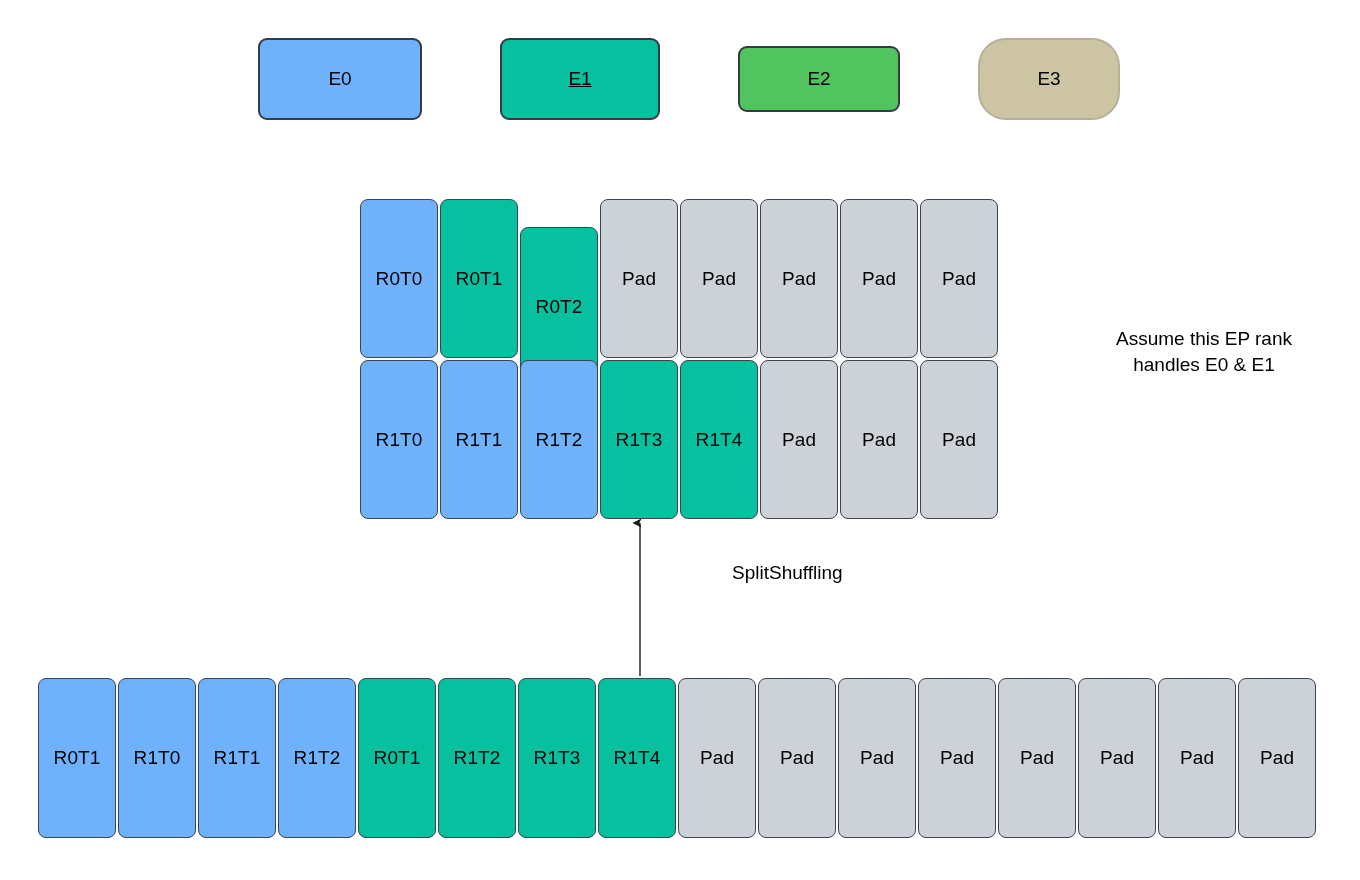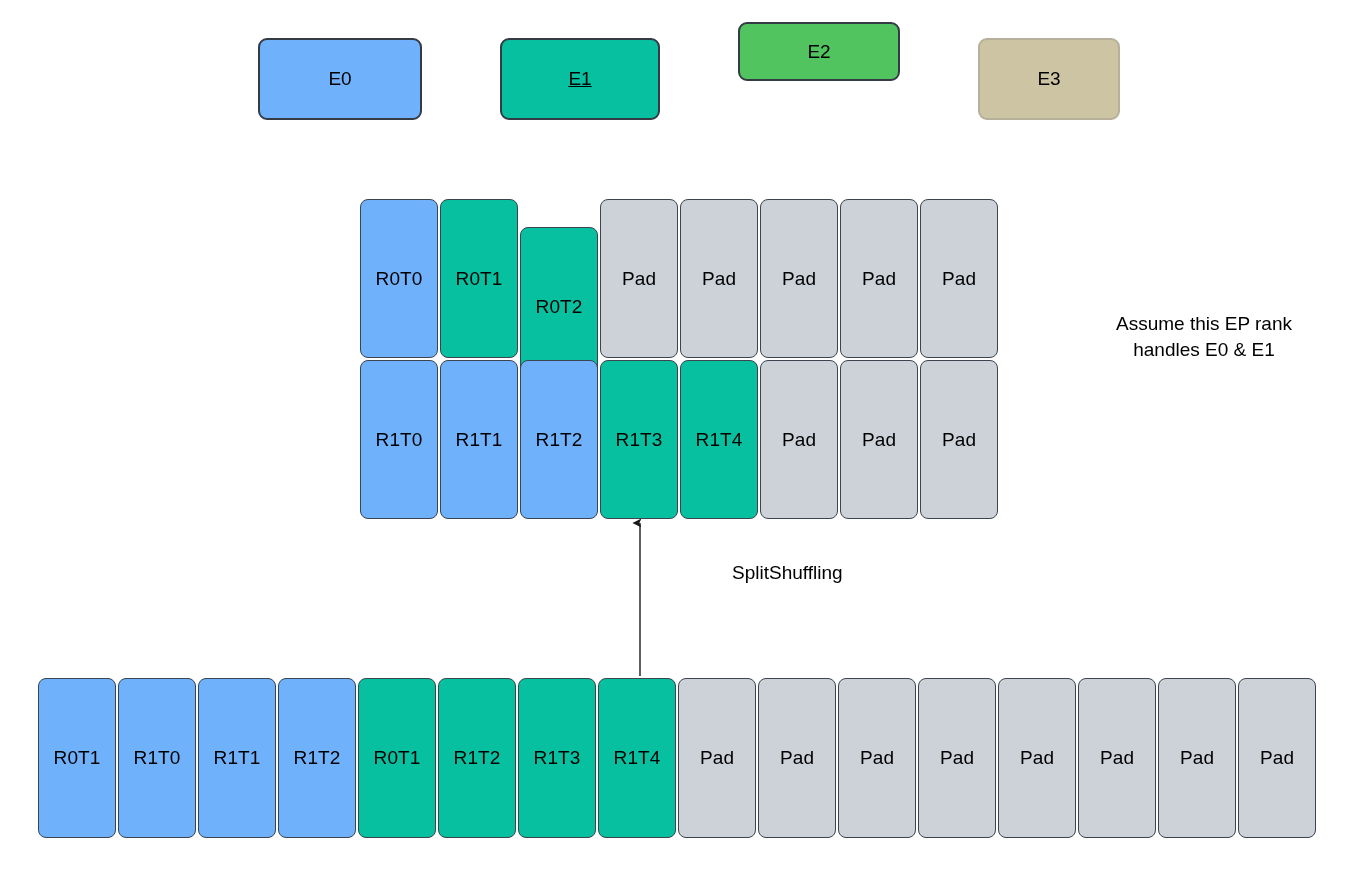--- a/index.html
+++ b/index.html
@@ -92,24 +92,24 @@
 
 <div id="canvas">
 
   <div id="legend">
       <div class="legend-box" style="left: 258px; top: 38px; width: 164px; height: 82px; background: rgb(111, 177, 251);">
         <span>E0</span>
       </div>
       <div class="legend-box" style="left: 500px; top: 38px; width: 160px; height: 82px; background: rgb(6, 192, 160); text-decoration: underline;">
         <span>E1</span>
       </div>
-      <div class="legend-box" style="left: 738px; top: 22px; width: 162px; height: 59px; background: rgb(82, 196, 95);">
+      <div class="legend-box" style="left: 738px; top: 46px; width: 162px; height: 66px; background: rgb(82, 196, 95);">
         <span>E2</span>
       </div>
-      <div class="legend-box soft-border" style="left: 978px; top: 38px; width: 142px; height: 82px; background: rgb(204, 196, 162);">
+      <div class="legend-box soft-border" style="left: 978px; top: 38px; width: 142px; height: 82px; background: rgb(204, 196, 162); border-radius: 28px;">
         <span>E3</span>
       </div>
     </div>
 
   <div id="grid">
       <div class="cell" style="left: 360px; top: 199px; width: 78px; height: 159px; background: rgb(111, 177, 251);">
         <span>R0T0</span>
       </div>
       <div class="cell" style="left: 440px; top: 199px; width: 78px; height: 159px; background: rgb(6, 192, 160);">
         <span>R0T1</span>
@@ -213,16 +213,16 @@
     <defs>
       <marker id="arrowhead" markerWidth="9" markerHeight="9" refX="4.5" refY="7.6" orient="auto" markerUnits="userSpaceOnUse">
         <path d="M4.5 0 L9 9 L4.5 7 L0 9 Z" fill="#1a1a1a"></path>
       </marker>
     </defs>
     <line id="arrow-line" stroke="#1a1a1a" stroke-width="1.4" marker-end="url(#arrowhead)" x1="640" y1="676" x2="640" y2="523"></line>
   </svg>
 
   <div class="arrow-label" style="left: 732px; top: 562px; text-align: center;">SplitShuffling</div>
 
-  <div class="note" style="left: 1094px; top: 311px; width: 220px;">Assume this EP rank
+  <div class="note" style="left: 1094px; top: 326px; width: 220px;">Assume this EP rank
 handles E0 &amp; E1</div>
 
 </div>
 
 </body></html>

